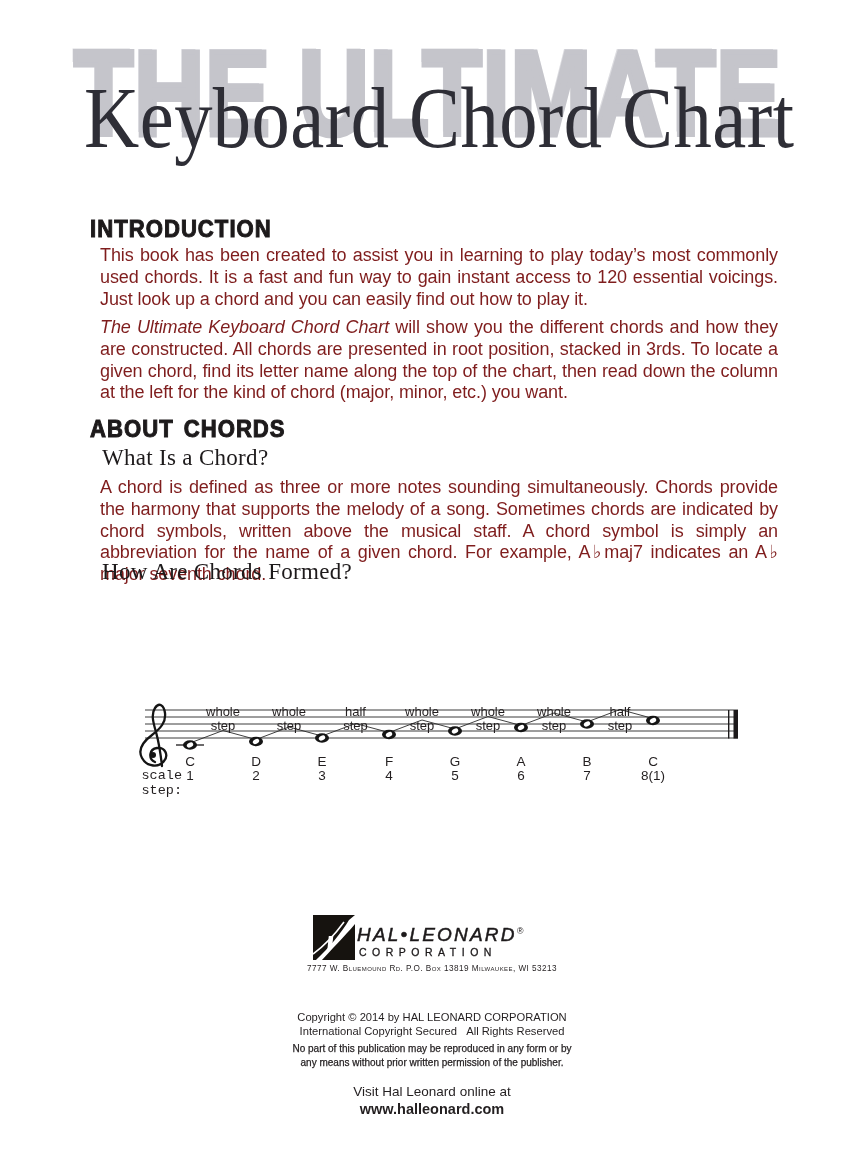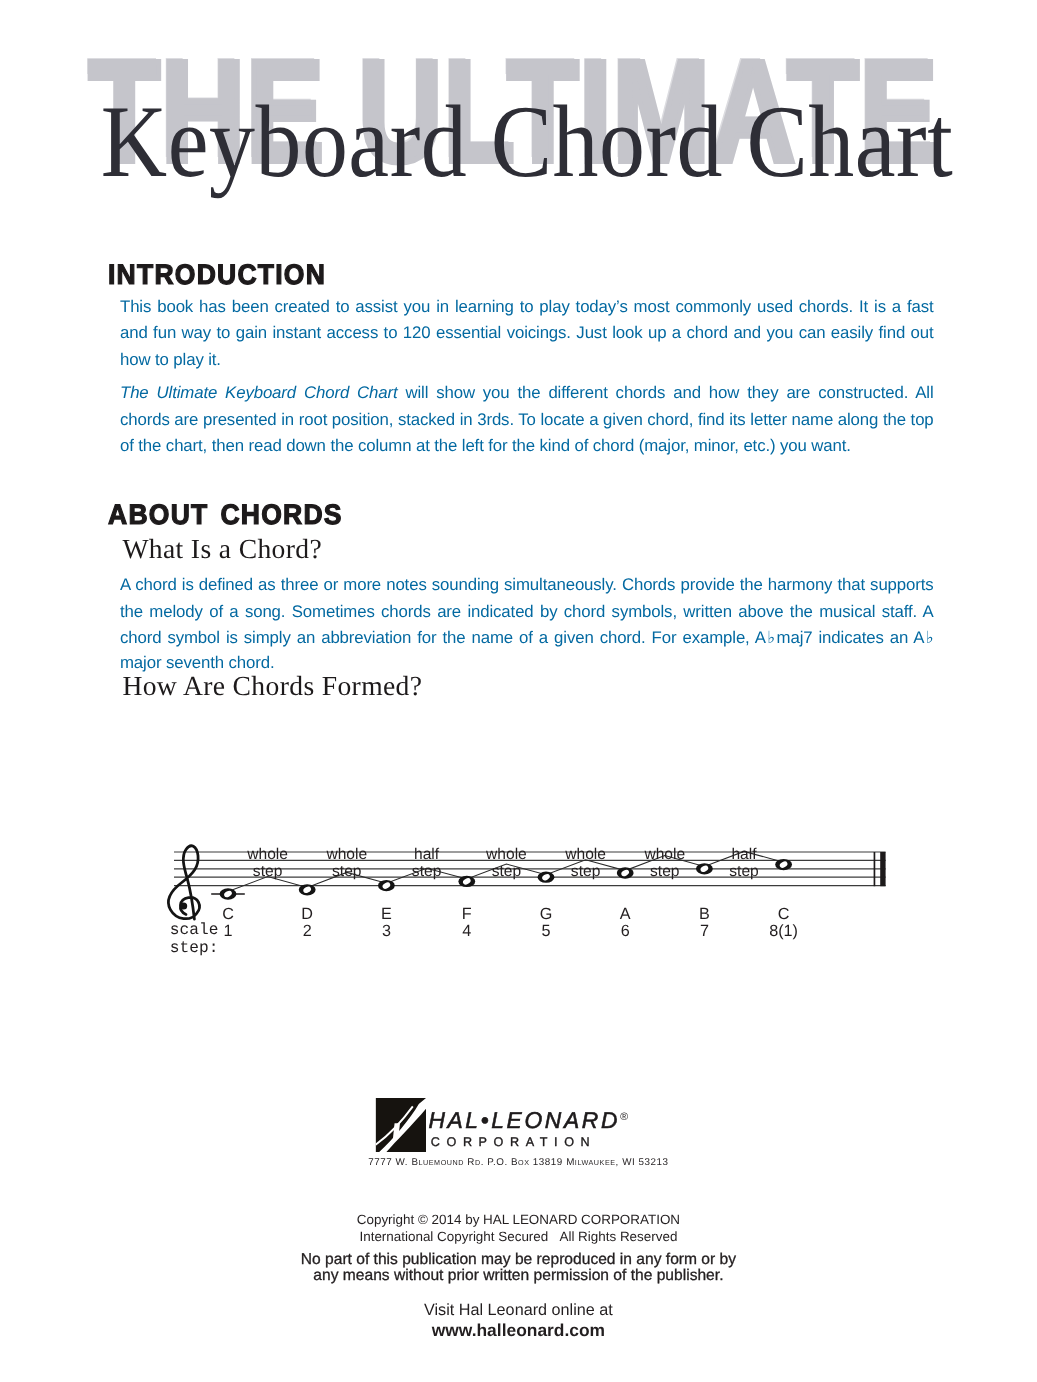--- a/index.html
+++ b/index.html
@@ -33,21 +33,21 @@
     color:#1d1a1b; -webkit-text-stroke:1px #1d1a1b;
     transform:scaleX(0.94); transform-origin:left top;
   }
   .sub-heading {
     left:102px; white-space:nowrap;
     font-family:"Liberation Serif","DejaVu Serif",serif;
     font-size:23px; color:#1d1a1b; letter-spacing:0.3px;
   }
   .body-para {
     left:100px; width:678px; text-align:justify;
-    font-size:14px; line-height:21.8px; letter-spacing:-0.1px; color:#0369a1;
+    font-size:18px; line-height:21.8px; letter-spacing:-0.1px; color:#7f1d1d;
   }
   .body-para i { font-style:italic; }
 
   
   .diagram-svg { top:693px; left:0; width:864px; height:115px; }
   .step-label {
     top:674px; width:44px; text-align:center;
     font-size:13px; line-height:13.5px; color:#231f20;margin-top:31px;
   }
   .note-name {
@@ -77,21 +77,21 @@
     font-size:10.5px; letter-spacing:5.5px; color:#1d1a1b;
     -webkit-text-stroke:0.3px #1d1a1b;
   }
   .logo-addr {
     position:absolute; left:0; top:49px; width:282px; text-align:center;
     font-size:8.2px; letter-spacing:0.45px; font-variant:small-caps; color:#231f20;
     white-space:nowrap;
   }
   .center-block { left:0; width:864px; text-align:center; color:#231f20;margin-top:28px; }
   .copyright-block { top:983px; font-size:11.2px; line-height:13.8px; }
-  .notice-block { top:1014px; font-size:13px; line-height:14px; -webkit-text-stroke:0.25px #231f20; }
+  .notice-block { top:1014px; font-size:10px; line-height:14px; -webkit-text-stroke:0.25px #231f20; }
   .visit-line { top:1056px; font-size:13.5px; }
   .website-line { top:1073px; font-size:14.5px; font-weight:bold; }
 </style>
 </head>
 <body>
 
 <div class="page">
 
   <div class="abs title-bg">THE ULTIMATE</div>
   <div class="abs title-main">Keyboard Chord Chart</div>

